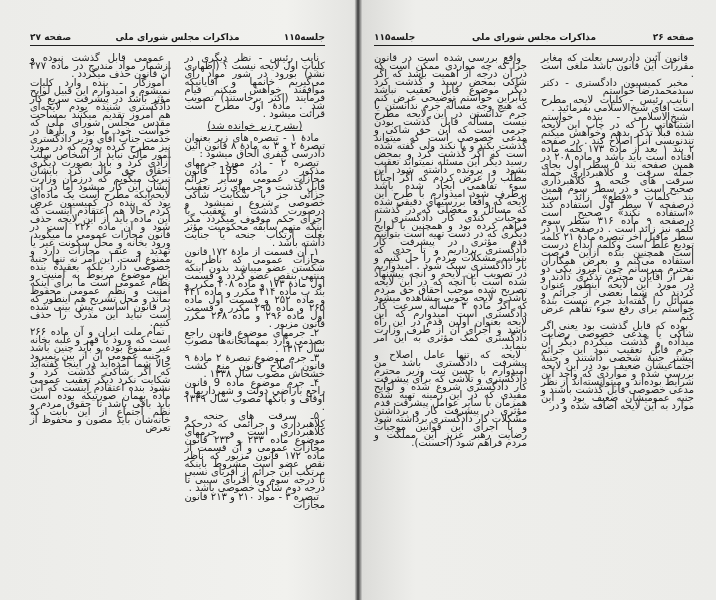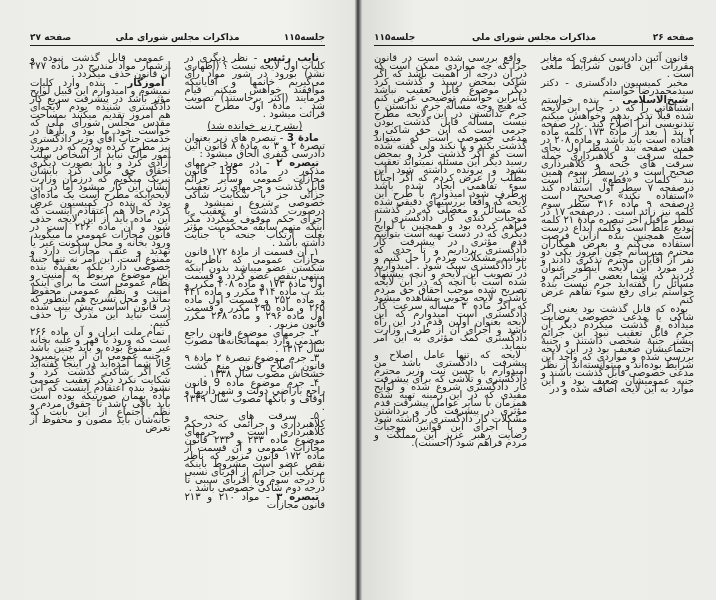--- a/index.html
+++ b/index.html
@@ -24,40 +24,40 @@
     border-bottom: 1.6px solid #222; padding-bottom: 3px; margin-bottom: 8px;
     font-size: 9px; font-weight: bold; direction: rtl;
   }
   .running-head span { white-space: nowrap; }
   .cols { display: flex; flex-direction: row; gap: 14px; direction: rtl; }
   .col {
     flex: 1; font-size: 10px; line-height: 8px; text-align: justify;
     text-align-last: right; direction: rtl;
   }
   .col p { margin: 0 0 1px 0; text-indent: 6px; }
-  .speaker { font-weight: bold; }
+  .speaker { font-weight: normal; }
   .center { text-align: center; text-align-last: center; text-indent: 0 !important; margin: 4px 0 !important; text-decoration: underline; }
   .left .cols, .right .cols { height: 540px; }
 </style>
 </head>
 <body>
 
 <div class="spread">
 
   <div class="page left">
     <div class="running-head">
       <span style="order:3">صفحه ۲۷</span>
       <span style="order:2">مذاکرات مجلس شورای ملی</span>
       <span style="order:1">جلسه۱۱۵</span>
     </div>
     <div class="cols">
       <div class="col">
         <p><span class="speaker">نایب رئیس</span><span> - نظر دیگری در کلیات اول لایحه نیست ؟ (اظهاری نشد) بورود در شور مواد رأی می‌گیریم خانمها و آقایانیکه موافقند خواهش میکنم قیام فرمایند (اکثر برخاستند) تصویب شد . مادهٔ اول مطرح است قرائت میشود .</span></p>
         <p class="center">(بشرح زیر خوانده شد)</p>
-        <p><span class="speaker">مادهٔ 3</span><span> - تبصره های زیر بعنوان تبصرهٔ ۲ و ۳ به مادهٔ ۸ قانون آئین دادرسی کیفری الحاق میشود :</span></p>
+        <p><span class="speaker">مادهٔ ۱</span><span> - تبصره های زیر بعنوان تبصرهٔ ۲ و ۳ به مادهٔ ۸ قانون آئین دادرسی کیفری الحاق میشود :</span></p>
         <p><span class="speaker">تبصره ۲</span><span> - در مورد جرمهای مذکور در ماده 195 قانون مجازات عمومی وسایر جرائم قابل گذشت و جرمهای زیر تعقیب جزائی جز با شکایت شاکی خصوصی شروع نمیشود و درصورت گذشت او تعقیب یا اجرای حکم موقوف میگردد مگر اینکه متهم سابقه محکومیت مؤثر بعلت ارتکاب جنحه یا جنایت داشته باشد .</span></p>
         <p>۱ـ آن قسمت از مادهٔ ۱۷۲ قانون مجازات عمومی که ناظر به شکستن عضو میباشد بدون اینکه منتهی بنقص عضو گردد و قسمت اول مادهٔ ۱۷۳ و ماده ۲۰۸ مکرر و بند ب ماده ۲۱۴ مکرر و ماده ۲۴۱ و ماده ۲۵۲ و قسمت اول ماده ۲۶۵ و ماده ۲۹۵ مکرر و قسمت اول ماده ۲۹۶ و ماده ۲۶۸ مکرر قانون مزبور .</p>
         <p>۲ـ جرمهای موضوع قانون راجع بصدمی وارد بمهمانخانه‌ها مصوب سال ۱۳۱۲ .</p>
         <p>۳ـ جرم موضوع تبصرهٔ ۲ مادهٔ ۹ قانون اصلاح قانون منع کشت خشخاش مصوب سال ۱۳۳۸ .</p>
         <p>۴ـ جرم موضوع ماده 9 قانون راجع باراضی دولت و شهرداریها و اوقاف و بانکها مصوب سال ۱۳۳۹ .</p>
         <p>۵ـ سرقت های جنحه و کلاهبرداری و جرائمی که درحکم کلاهبرداری است و جرمهای موضوع ماده ۲۳۳ و ۲۳۴ قانون مجازات عمومی و آن قسمت از ماده ۱۷۲ قانون مزبور که ناظر نقص عضو است مشروط باینکه مرتکب این جرائم از اقربای نسبی تا درجه سوم ویا اقربای سببی تا درجه دوم شاکی خصوصی باشد .</p>
         <p><span class="speaker">تبصره ۳</span><span> - مواد ۲۱۰ و ۲۱۳ قانون مجازات</span></p>
       </div>
       <div class="col">
         <p>عمومی قابل گذشت نبوده و ازشمار مواد مندرج در ماده ۲۷۷ آن قانون حذف میگردد .</p>
@@ -68,22 +68,23 @@
   </div>
 
   <div class="page right">
     <div class="running-head">
       <span style="order:1">صفحه ۲۶</span>
       <span style="order:2">مذاکرات مجلس شورای ملی</span>
       <span style="order:3">جلسه۱۱۵</span>
     </div>
     <div class="cols">
       <div class="col">
-        <p>قانون آئین دادرسی کیفری که مغایر مقررات این قانون شرایط ملغی است .</p>
+        <p>قانون آئین دادرسی بعلت که مغایر مقررات این قانون باشد ملغی است .</p>
         <p>مخبر کمیسیون دادگستری - دکتر سیدمحمدرضا خواستم</p>
+        <p><span class="speaker">نایب رئیس</span><span> - کلیات لایحه مطرح است آقای شیخ‌الاسلامی بفرمائید .</span></p>
         <p><span class="speaker">شیخ‌الاسلامی</span><span> - بنده خواستم اشتباهاتی را که در چاپ این لایحه شده قبلاً تذکر بدهم وخواهش میکنم تندنویسی آنرا اصلاح کند . در صفحه ۲ بند ۱ بعد از ماده ۱۷۳ کلمه ماده افتاده است باید باشد و ماده ۲۰۸ در همین صفحه بند ۵ سطر اول بجای جمله سرقت و کلاهبرداری جمله سرقت های جنحه و کلاهبرداری صحیح است و در سطر سوم همین بند کلمات «قطع» زائد است درصفحه ۷ سطر اول استفاده کند «استفاده نکند» صحیح است درصفحه ۹ ماده ۳۱۶ سطر سوم کلمه نیز زائد است . درصفحه ۱۷ در سطر ماقبل آخر تبصره مادهٔ ۲۱ کلمه تودیع غلط است وکلمه ابداع درست است همچنین بنده ازاین فرصت استفاده می‌کنم و بعرض همکاران محترم میرسانم چون امروز یکی دو نفر از آقایان محترم تذکری دادند و در مورد این لایحه اینطور عنوان کردند که شما بعضی از جرائم و مسائل را گفته‌اید جرم نیست بنده خواستم برای رفع سوء تفاهم عرض کنم</span></p>
         <p>بوده که قابل گذشت بود یعنی اگر شاکی یا مدعی خصوصی رضایت میداده و گذشت میکرده دیگر آن جرم قابل تعقیب نبود این جرائم بیشتر جنبهٔ شخصی داشتند و جنبهٔ اجتماعیشان ضعیف بود در این لایحه بررسی شده و مواردی که واجد این شرایط بوده‌اند و میتوانسته‌اند از نظر مدعی خصوصی قابل گذشت باشند و جنبه عمومیشان ضعیف بود و این موارد به این لایحه اضافه شده و در</p>
       </div>
       <div class="col">
         <p>واقع بررسی شده است در قانون جزا که چه مواردی ممکن است که در آن درجه از اهمیت باشد که اگر شاکی بمحض رسید و گذشت کرد دیگر موضوع قابل تعقیب نباشد بنابراین خواستم توضیحی عرض کنم که هیچ وجه مسأله جرم ندانستن یا جرم ندانستن در این لایحه مطرح نیست مسأله قابل گذشت بودن جرمی است که این حق شاکی و مدعی خصوصی است که میتواند گذشت بکند و یا نکند ولی گفته شده است که اگر گذشت کرد و بمحض رسید دیگر این مسئله نمیتواند تعقیب بشود و پرونده داشته شود این مطلب را عرض کردم که اگر احیاناً سوء تفاهمی ایجاد شده باشد برطرف شود امیدوارم با طرح این لایحه که واقعاً بررسیهای دقیقی شده که مسائل و معضلی که در گذشته موجبات کندی کار دادگستری را فراهم کرده بود و همچنین با لوایح دیگری که در دست تهیه است بتوانیم قدم مؤثری در پیشرفت کار دادگستری برداریم و تا حدی که بتوانیم مشکلات مردم را حل کنیم و بار دادگستری سبک شود . امیدواریم در تصویب این لایحه و آنچه پیشنهاد شده است با آنچه که در این لایحه تصریح شده موجب احقاق حق مردم باشد و لایحه بخوبی مشاهده میشود که اگر ماده ۳ مسأله سرعت کار دادگستری است امیدوارم که این لایحه بعنوان اولین قدم در این راه باشد و اجرای آن از طرف وزارت دادگستری کمک مؤثری به این امر بنماید.</p>
         <p>لایحه که تنها عامل اصلاح و پیشرفت دادگستری باشد من امیدوارم با حسن نیت وزیر محترم دادگستری و تلاشی که برای پیشرفت کار دادگستری شروع شده و لوایح مفیدی که در این زمینه تهیه شده همزمان با سایر عوامل پیشرفت قدم مؤثری در پیشرفت کار و برداشتن مشکلات کار دادگستری برداشته شود و با اجرای این قوانین موجبات رضایت رهبر عزیز این مملکت و مردم فراهم شود (احسنت).</p>
       </div>
     </div>
   </div>
 

